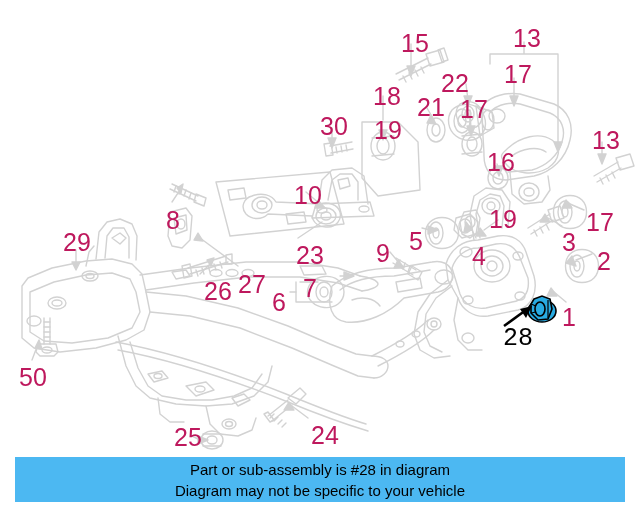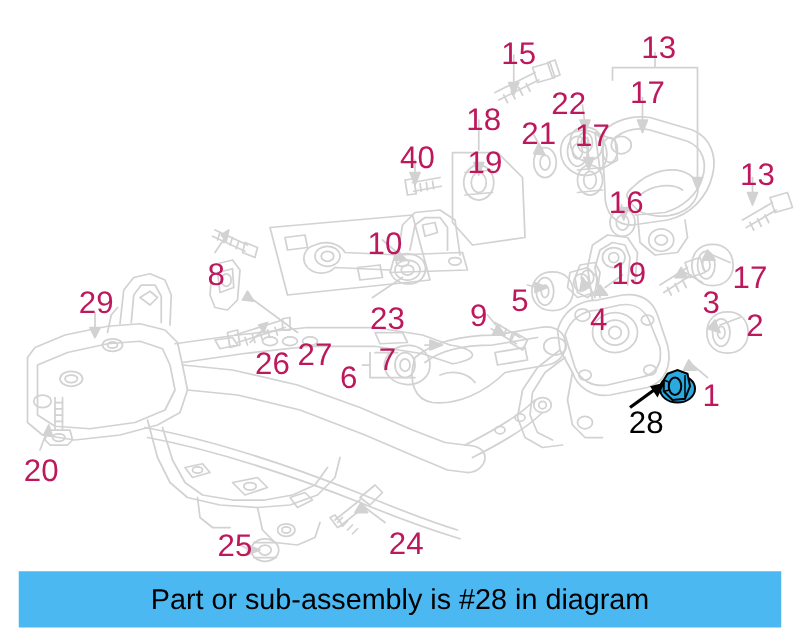--- a/index.html
+++ b/index.html
@@ -37,21 +37,21 @@
     font-size: 25px;
     line-height: 25px;
     font-weight: 400;
     white-space: nowrap;
     pointer-events: auto;
     text-align: right;
   }
   .highlight-label {
     position: absolute;
     color: #000000;
-    font-family: Liberation Sans, sans-serif;
+    font-family: Liberation Mono, monospace;
     font-size: 25px;
     line-height: 25px;
     font-weight: 400;
     white-space: nowrap;
     pointer-events: auto;
   }
   #banner {
     position: absolute;
     left: 15px;
     top: 457px;
@@ -59,21 +59,21 @@
     height: 45px;
     background: #4cb8f2;
     display: flex;
     flex-direction: column;
     align-items: center;
     justify-content: center;
   }
   #banner .bline {
     color: #000000;
     font-family: "Liberation Sans", sans-serif;
-    font-size: 23px;
+    font-size: 15px;
     line-height: 21px;
     font-weight: 400;
     text-align: center;
     white-space: nowrap;
   }
 </style>
 </head>
 <body>
 
 <div id="page">
@@ -489,30 +489,31 @@
     <span class="callout" style="left:513px;top:26px">13</span>
     <span class="callout" style="left:504px;top:62px">17</span>
     <span class="callout" style="left:592px;top:128px">13</span>
     <span class="callout" style="left:586px;top:210px">17</span>
     <span class="callout" style="left:401px;top:31px">15</span>
     <span class="callout" style="left:487px;top:150px">16</span>
     <span class="callout" style="left:460px;top:97px">17</span>
     <span class="callout" style="left:373px;top:84px">18</span>
     <span class="callout" style="left:374px;top:118px">19</span>
     <span class="callout" style="left:489px;top:207px">19</span>
-    <span class="callout" style="left:320px;top:114px">40</span>
+    <span class="callout" style="left:320px;top:114px">30</span>
     <span class="callout" style="left:417px;top:95px">21</span>
     <span class="callout" style="left:441px;top:71px">22</span>
     <span class="callout" style="left:296px;top:243px">23</span>
     <span class="callout" style="left:311px;top:423px">24</span>
     <span class="callout" style="left:174px;top:425px">25</span>
     <span class="callout" style="left:204px;top:279px">26</span>
     <span class="callout" style="left:238px;top:272px">27</span>
     <span class="highlight-label" style="left:503px;top:326px">28</span>
     <span class="callout" style="left:63px;top:230px">29</span>
-    <span class="callout" style="left:19px;top:365px">20</span>
+    <span class="callout" style="left:19px;top:365px">50</span>
   </div>
 
   <div id="banner">
     <div class="bline">Part or sub-assembly is #28 in diagram</div>
+    <div class="bline">Diagram may not be specific to your vehicle</div>
   </div>
 
 </div>
 
 </body></html>

